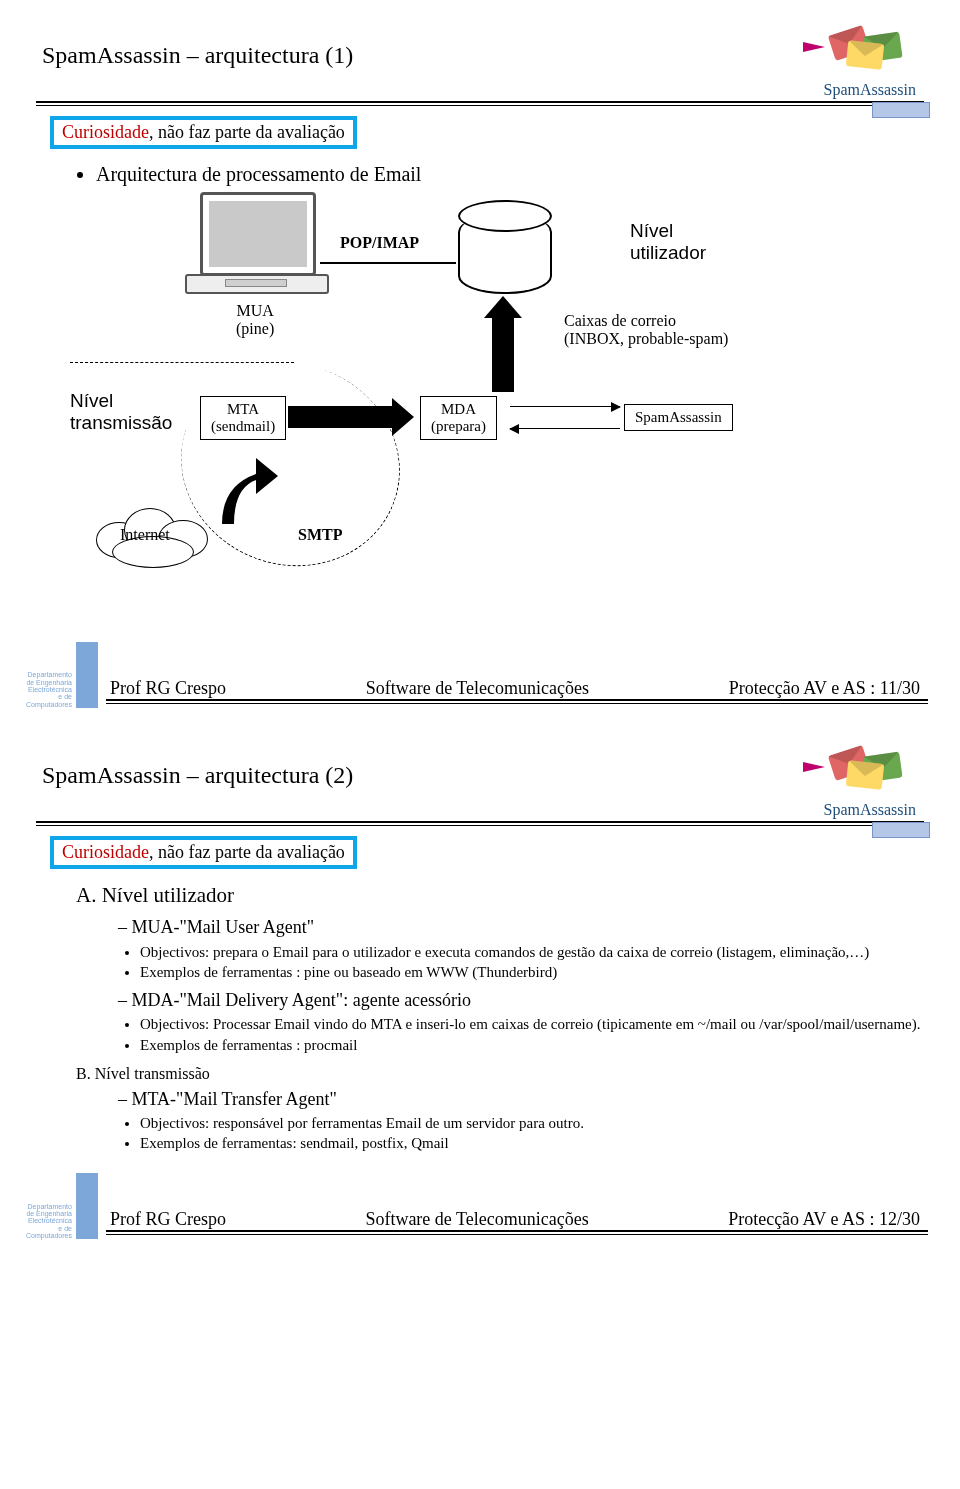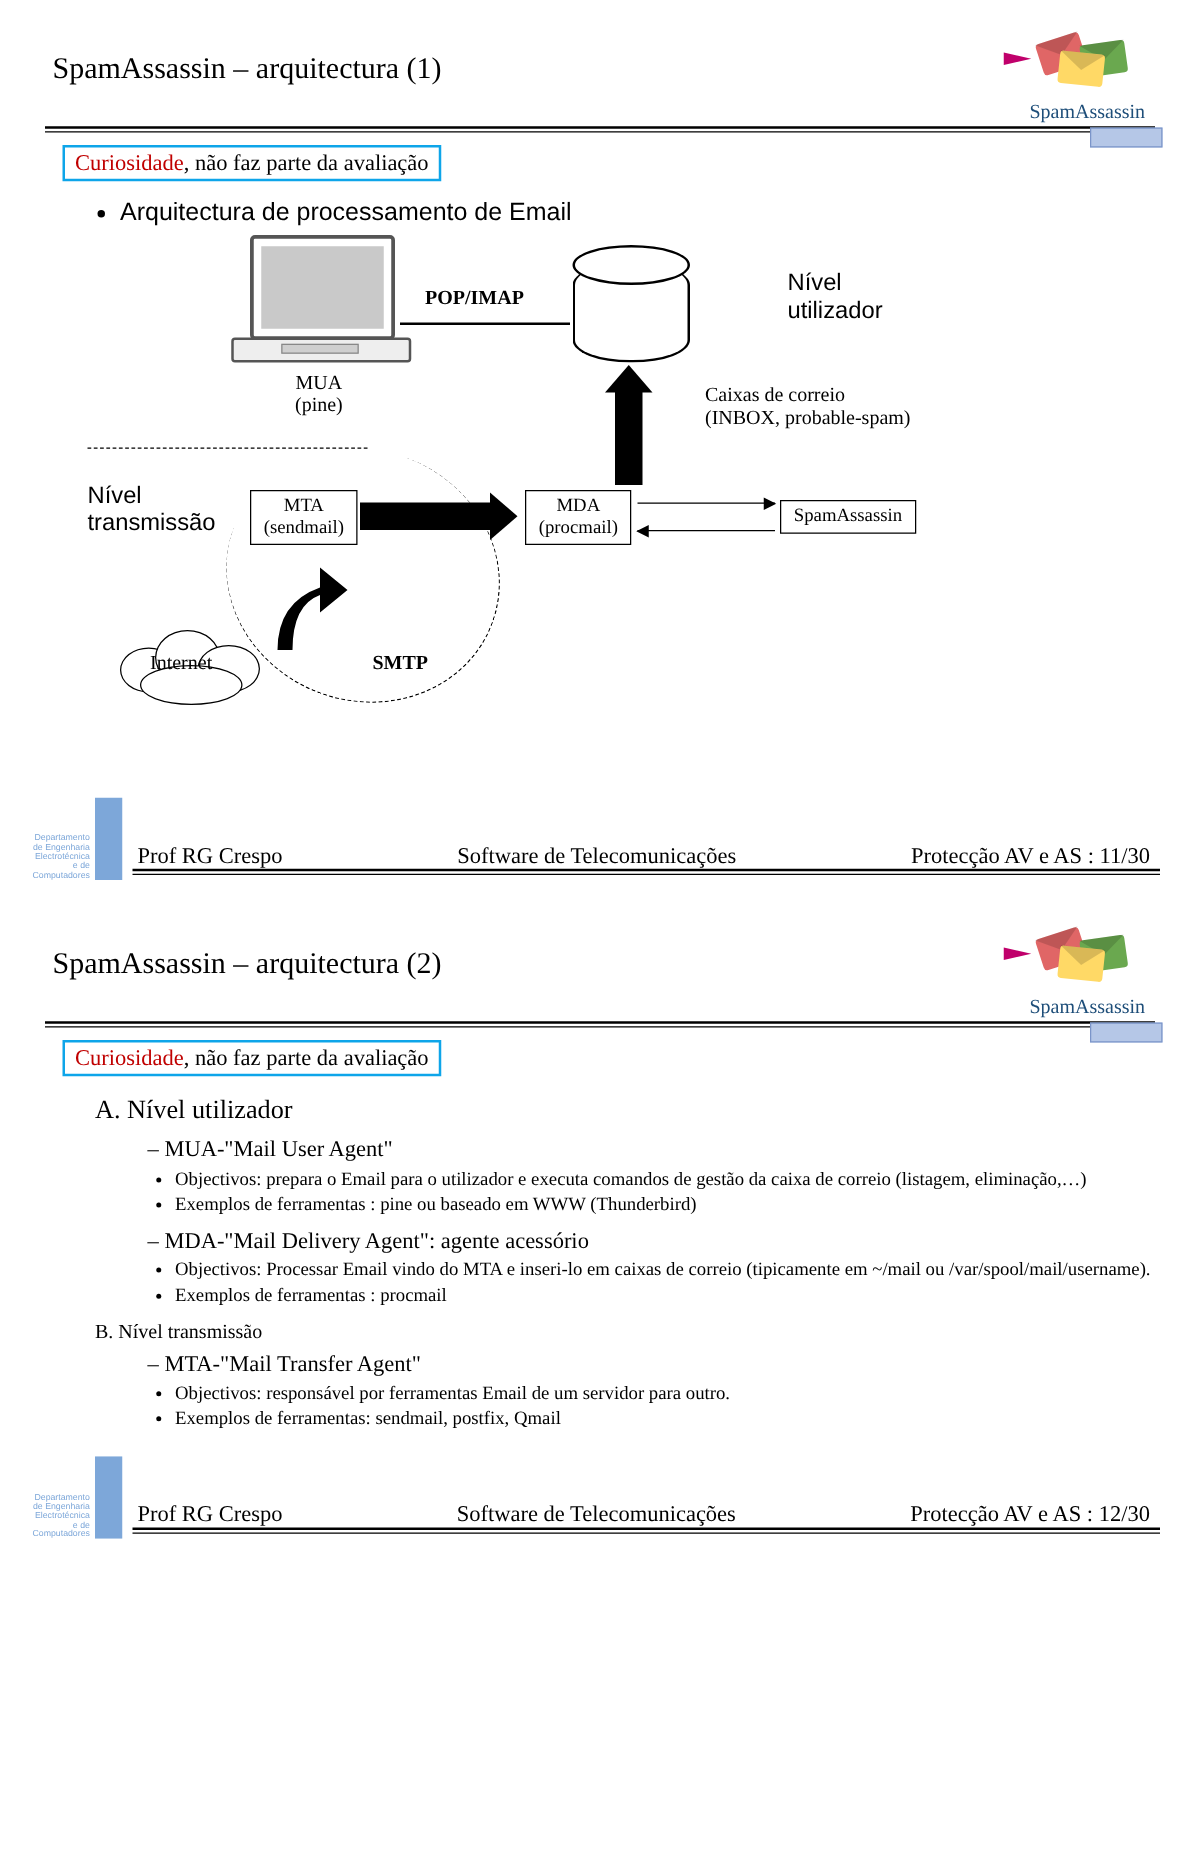--- a/index.html
+++ b/index.html
@@ -11,25 +11,25 @@
 .env{position:absolute;width:36px;height:26px;border-radius:3px;transform:rotate(-8deg)}
 .env:before{content:"";position:absolute;left:0;top:0;border-left:18px solid transparent;border-right:18px solid transparent;border-top:14px solid rgba(0,0,0,.15)}
 .e1{background:#6aa84f;left:40px;top:6px}
 .e2{background:#ffd966;left:22px;top:14px;transform:rotate(6deg)}
 .e3{background:#e06666;left:6px;top:2px;transform:rotate(-18deg)}
 .arrow-in{position:absolute;left:-22px;top:14px;width:0;height:0;border-top:5px solid transparent;border-bottom:5px solid transparent;border-left:22px solid #c0006b}
 .logo-text{font-family:Georgia,serif;font-size:16px;margin-top:3px;color:#1e4e79}
 .rule{margin:2px 16px 0;border-top:2px solid #000;position:relative}
 .rule .r2{border-top:1px solid #000;margin-top:2px}
 .rule .cap{position:absolute;right:-6px;top:-1px;width:56px;height:14px;background:#b5c7e7;border:1px solid #7b95c9}
-.box-note{display:inline-block;border:2px solid #0ea5e9;padding:2px 8px;margin:10px 0 6px 30px;font-size:18px}
+.box-note{display:inline-block;border:4px solid #0ea5e9;padding:2px 8px;margin:10px 0 6px 30px;font-size:18px}
 .box-note .red{color:#c00000}
 .bullets{margin:6px 16px 0 56px;font-size:20px;line-height:1.35}
 .bullets ul{margin:2px 0 6px 0;padding-left:22px}
-.bullets>li{list-style:disc;margin-bottom:4px;font-family:Liberation Sans, sans-serif;font-size:18px}
+.bullets>li{list-style:disc;margin-bottom:4px;font-family:Liberation Serif, serif;font-size:18px}
 .bullets .lvl1{font-size:20px}
 .bullets .lvl2{font-size:18px;list-style:none}
 .bullets .lvl2:before{content:"– ";}
 .bullets .lvl3{font-size:15px;list-style:disc;font-family:"Times New Roman",serif}
 .footer{display:flex;align-items:flex-end;margin:20px 12px 16px 6px}
 .deec{display:flex;align-items:flex-end;gap:4px;margin-right:8px}
 .deec-bar{display:flex;flex-direction:column;align-items:center;color:#7da7d9;font-family:Arial,sans-serif}
 .deec-bar svg{width:22px}
 .deec-txt{font-size:7px;color:#7da7d9;text-align:right;line-height:1.05;font-family:Arial,sans-serif}
 .foot-line{flex:1;border-top:2px solid #000;position:relative;margin-bottom:4px}
@@ -120,21 +120,21 @@
 
     <div class="label sans" style="left:30px;top:198px;font-size:19px;white-space:pre">Nível
 transmissão</div>
 
     <div class="dbox" style="left:160px;top:204px;white-space:pre">MTA
 (sendmail)</div>
 
     <div class="tarrow h" style="left:248px;top:214px;width:106px"></div>
 
     <div class="dbox" style="left:380px;top:204px;white-space:pre">MDA
-(procmail)</div>
+(prepara)</div>
 
     <div class="tarrow v" style="left:452px;top:124px;height:76px"></div>
 
     <div class="thin" style="left:470px;top:214px;width:110px"></div>
     <div class="thin l" style="left:470px;top:236px;width:110px"></div>
 
     <div class="dbox" style="left:584px;top:212px">SpamAssassin</div>
 
     <div class="dash-area" style="left:140px;top:172px;width:220px;height:200px;border-left:none;border-top:none;transform:rotate(20deg)"></div>
 

